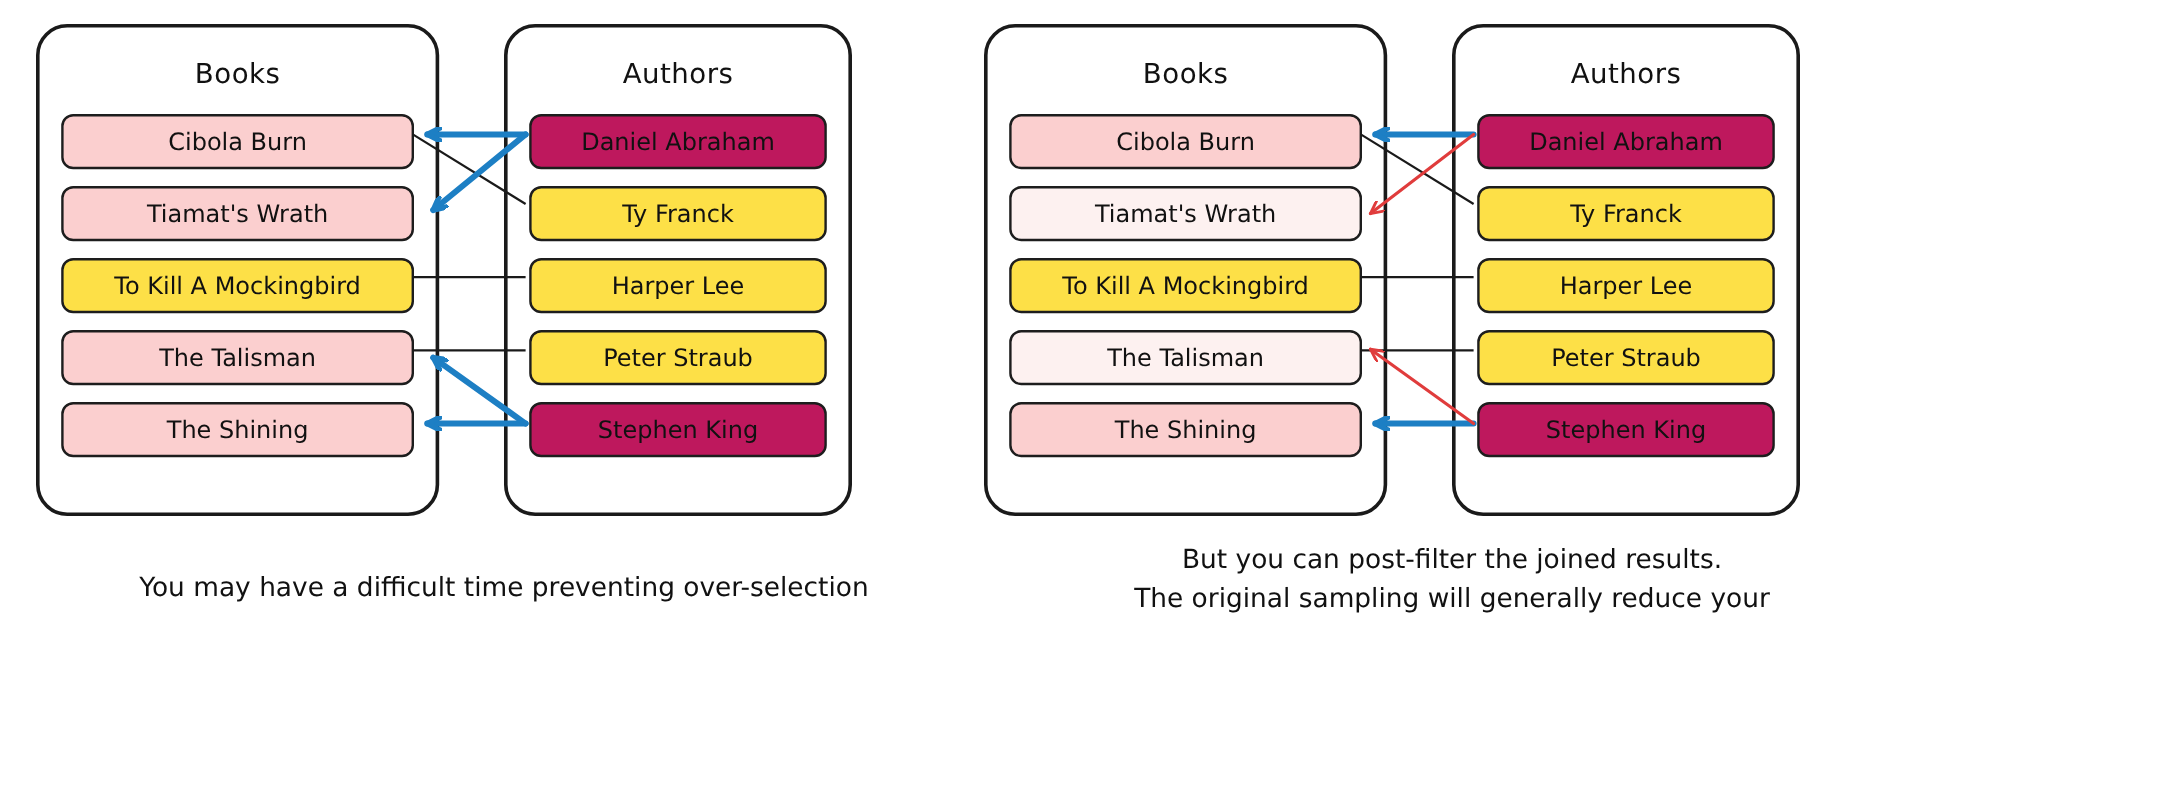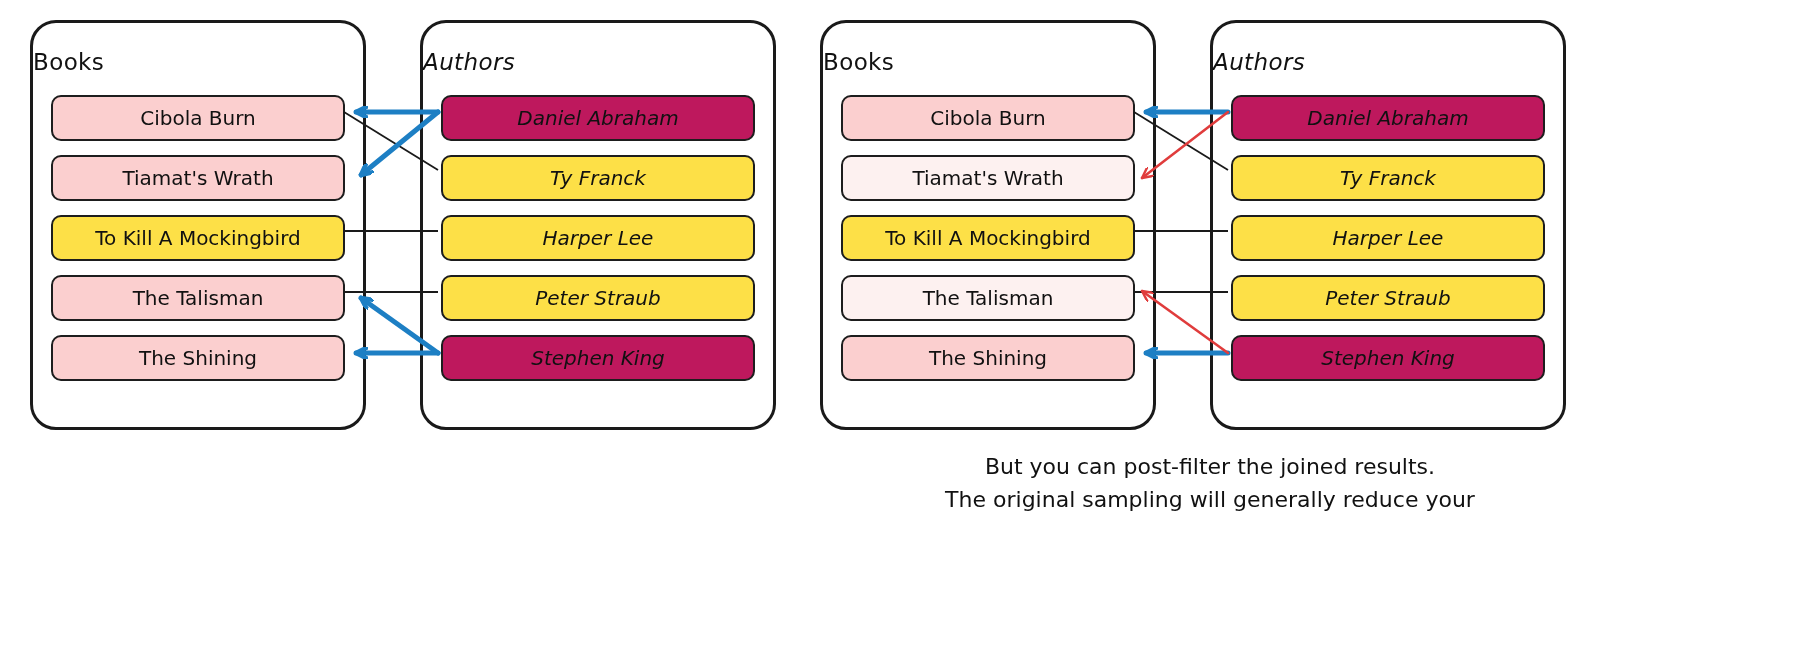--- a/index.html
+++ b/index.html
@@ -20,20 +20,21 @@
     position:absolute;
     border:3.5px solid #1a1a1a;
     border-radius:26px;
     background:#ffffff;
     box-sizing:border-box;
   }
   .panel-title{
     position:absolute;
     left:0;right:0;
     top:26px;
+    text-align:center;
     font-size:23px;
     color:#111;
     letter-spacing:.4px;
   }
   .rows{
     position:absolute;
     left:18px;right:18px;
     top:72px;
   }
   .row{
@@ -53,21 +54,21 @@
   }
   .row:last-child{margin-bottom:16px;}
 
   .row.pink{background:#fbcfcf;}
   .row.pink-faint{background:#fdf1f0;}
   .row.blue{background:#be185d;}
   .row.plain{background:#fde047;}
 
   
   .panel.books{left:10px;top:20px;width:336px;height:410px;}
-  .panel.authors{left:400px;top:20px;width:356px;height:410px;font-style:italic;}
+  .panel.authors{left:400px;top:20px;width:290px;height:410px;}
 
   
   .wires{
     position:absolute;left:0;top:0;width:800px;height:661px;
     pointer-events:none;
   }
 
   
   .caption{
     position:absolute;
@@ -122,20 +123,21 @@
       <line x1="418" y1="292" x2="324" y2="292" stroke="#1a1a1a" stroke-width="1.8"></line>
 
       <line x1="418" y1="112" x2="336" y2="112" stroke="#1d7fc4" stroke-width="5" marker-end="url(#bluehead)" stroke-linecap="round"></line>
       <line x1="418" y1="112" x2="341" y2="175" stroke="#1d7fc4" stroke-width="5" marker-end="url(#bluehead)" stroke-linecap="round"></line>
 
       <line x1="418" y1="353" x2="336" y2="353" stroke="#1d7fc4" stroke-width="5" marker-end="url(#bluehead)" stroke-linecap="round"></line>
       <line x1="418" y1="353" x2="341" y2="298" stroke="#1d7fc4" stroke-width="5" marker-end="url(#bluehead)" stroke-linecap="round"></line>
     </svg>
 
     <div class="caption left-cap">
+      <div>You may have a difficult time preventing over-selection</div>
     </div>
   </div>
 
   <div class="half right">
 
     <div class="panel books">
       <div class="panel-title">Books</div>
       <div class="rows">
         <div class="row pink">Cibola Burn</div>
         <div class="row pink-faint">Tiamat's Wrath</div>

